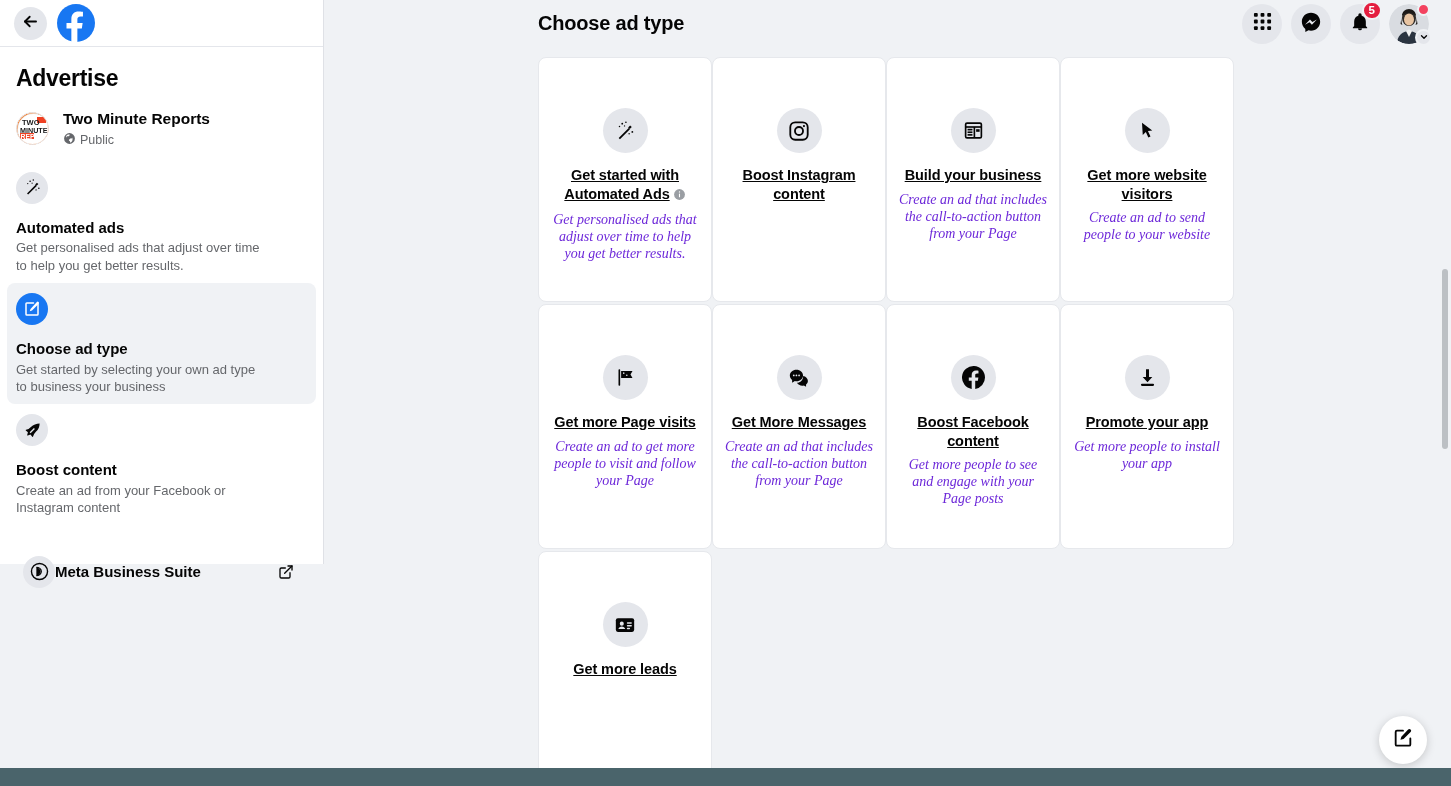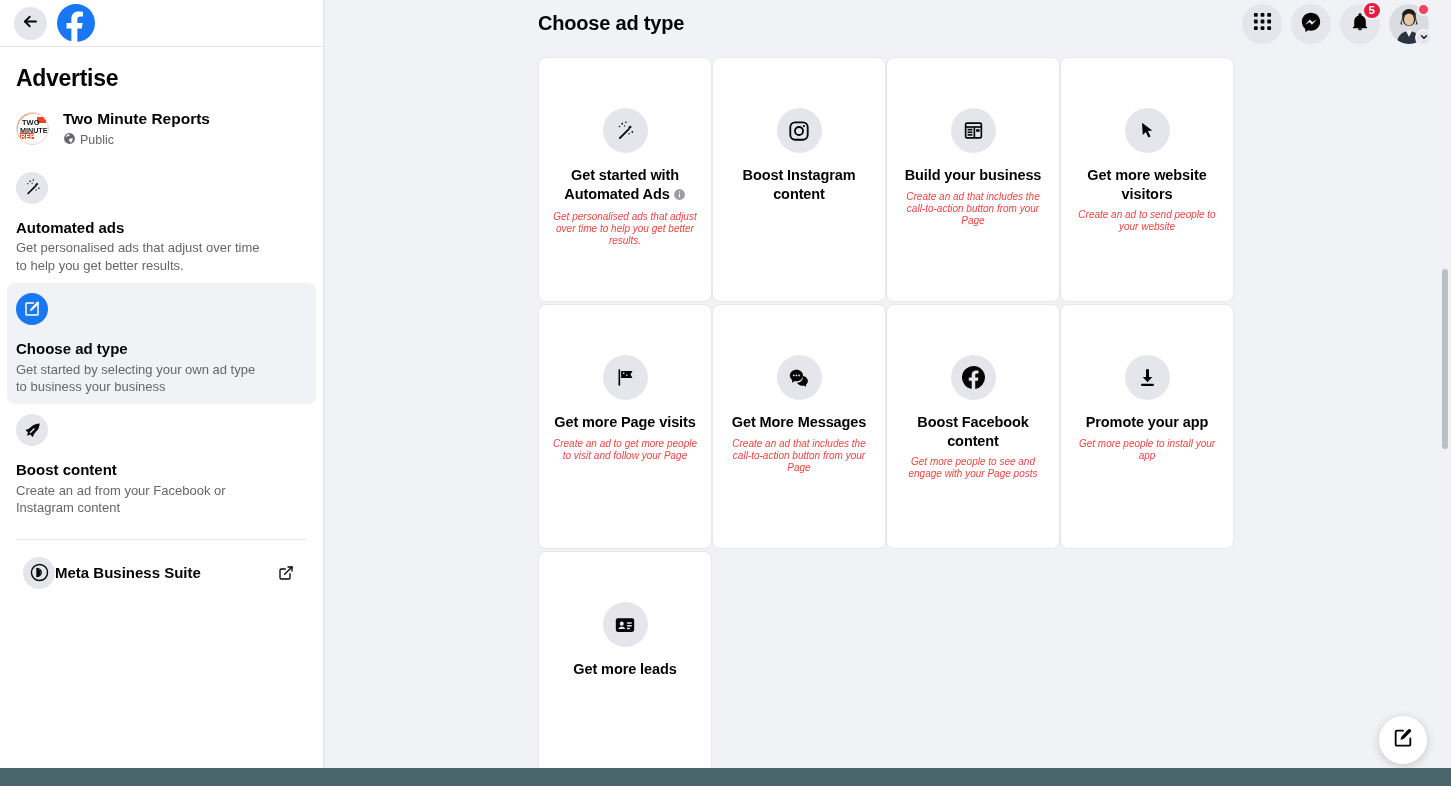--- a/index.html
+++ b/index.html
@@ -8,21 +8,21 @@
     width: 1451px; height: 786px;
     overflow: hidden;
     font-family: "Liberation Sans", sans-serif;
     background: #ffffff;
     -webkit-font-smoothing: antialiased;
   }
   .app { position: relative; width: 1451px; height: 786px; display: flex; background:#f0f2f5; }
 
   
   .sidebar {
-    width: 324px; height: 786px; background:#ffffff;
+    width: 324px; height: 564px; background:#ffffff;
     border-right:1px solid #dfe1e6; flex:0 0 324px;
     position:relative; display:flex; flex-direction:column;
   }
   .sb-topbar {
     height:47px; display:flex; align-items:center; gap:10px;
     padding-left:14px; border-bottom:1px solid #e4e6eb; flex:0 0 47px;
   }
   .circle-btn {
     width:33px; height:33px; border-radius:50%; background:#e4e6eb;
     display:flex; align-items:center; justify-content:center; cursor:pointer;
@@ -94,25 +94,25 @@
     background:#ffffff; border:1px solid #e6e8ec; border-radius:8px;
     height:245px; width:174px; padding:20px 10px 0 10px;
     display:flex; flex-direction:column; align-items:center;
     cursor:pointer; text-align:center; margin:1px; position:relative;
   }
   .card-icon {
     width:45px; height:45px; border-radius:50%; background:#e4e6eb;
     display:flex; align-items:center; justify-content:center; margin-top:30px; margin-bottom:13px; flex:0 0 45px;
   }
   .card-title {
-    font-size:14.5px; font-weight:bold; color:#050505; line-height:1.28; letter-spacing:-.1px;
+    font-size:14.5px; font-weight:bold; color:#050505; line-height:1.28; letter-spacing:-.1px;text-decoration:underline;
   }
   .info-dot { display:inline-block; vertical-align:-2px; margin-left:3px; }
   .card-desc {
-    font-size:10px; font-style:italic; color:#ef4444; line-height:1.22; margin-top:6px;
+    font-size:14px; font-style:italic; color:#6d28d9; line-height:1.22; margin-top:6px;font-family:Liberation Serif, serif;
   }
 
   
   .scrollbar-track { position:absolute; top:47px; right:2px; width:8px; bottom:24px; }
   .scrollbar-thumb {
     position:absolute; top:222px; left:1px; width:6px; height:180px;
     background:#bcc0c4; border-radius:4px; cursor:pointer;
   }
 
   

